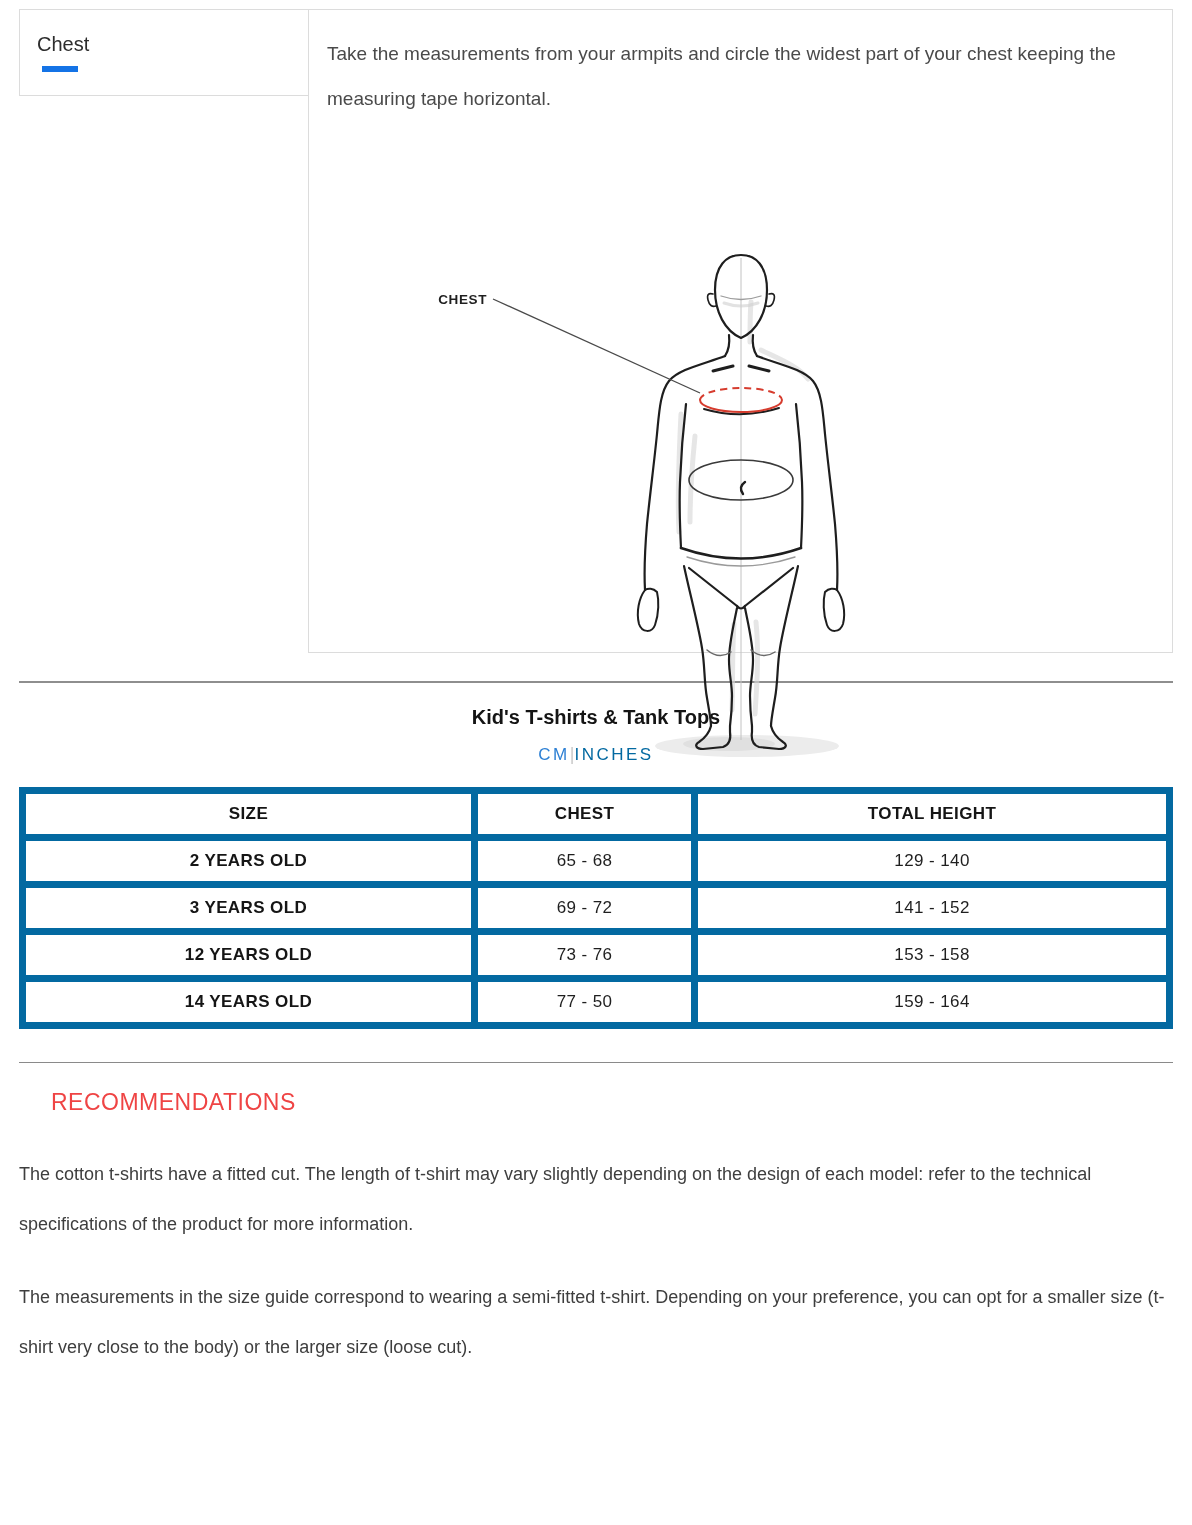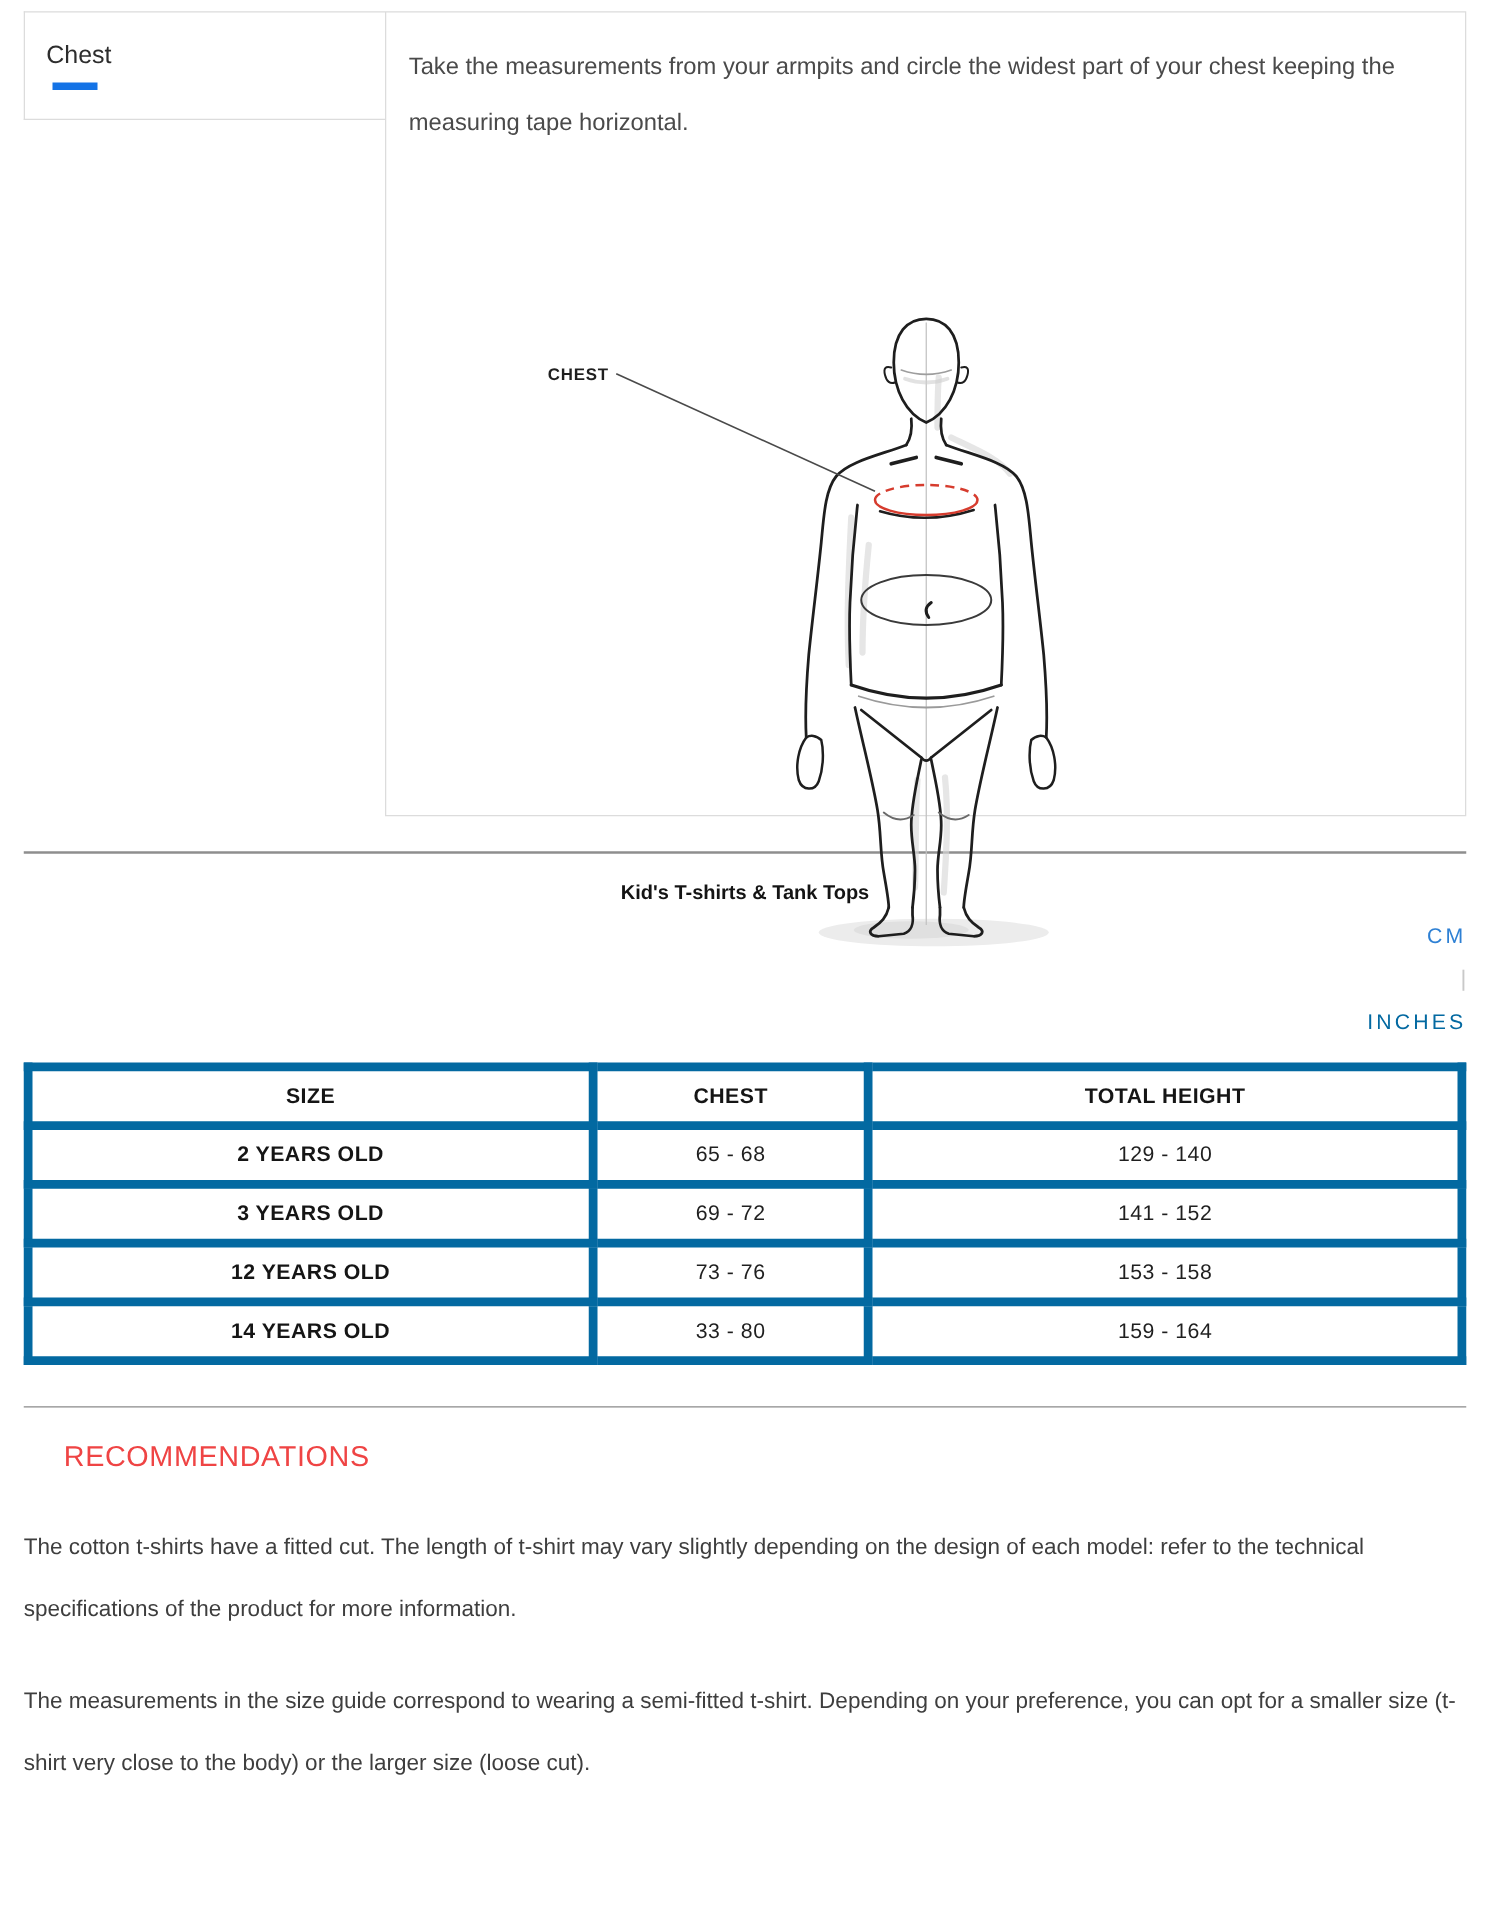--- a/index.html
+++ b/index.html
@@ -48,33 +48,31 @@
   }
 
   
   .divider-strong { margin-top: 28px; border-top: 2px solid #8e8e8e; }
   .divider-light  { margin-top: 33px; border-top: 1px solid #8a8a8a; }
 
   
   .table-title {
     margin-top: 23px;
     text-align: center;
-    font-size: 16px;
+    font-size: 20px;
     font-weight: 700;
     color: #141414;
   }
   .unit-toggle {
     margin-top: 15px;
     display: flex;
     justify-content: center;
     align-items: flex-end;
-    gap: 14px;
     font-size: 17px;
     letter-spacing: 2.5px;
-    flex-direction: column;
   }
   .unit-cm { color: #2e80d4; cursor: pointer; }
   .unit-sep { color: #c9c9c9; font-size: 18px; letter-spacing: 0; }
   .unit-inches { color: #0369a1; cursor: pointer; }
 
   table.size-table {
     margin-top: 22px;
     width: 100%;
     border-collapse: collapse;
     table-layout: fixed;
@@ -237,21 +235,21 @@
         <td>69 - 72</td>
         <td>141 - 152</td>
       </tr>
       <tr>
         <td class="size-cell">12 YEARS OLD</td>
         <td>73 - 76</td>
         <td>153 - 158</td>
       </tr>
       <tr>
         <td class="size-cell">14 YEARS OLD</td>
-        <td>33 - 80</td>
+        <td>77 - 50</td>
         <td>159 - 164</td>
       </tr>
     </tbody>
   </table>
 
   <div class="divider-light"></div>
 
   <h2 class="rec-heading">RECOMMENDATIONS</h2>
   <p class="rec-paragraph">The cotton t-shirts have a fitted cut. The length of t-shirt may vary slightly depending on the design of each model: refer to the technical specifications of the product for more information.</p>
   <p class="rec-paragraph">The measurements in the size guide correspond to wearing a semi-fitted t-shirt. Depending on your preference, you can opt for a smaller size (t-shirt very close to the body) or the larger size (loose cut).</p>

